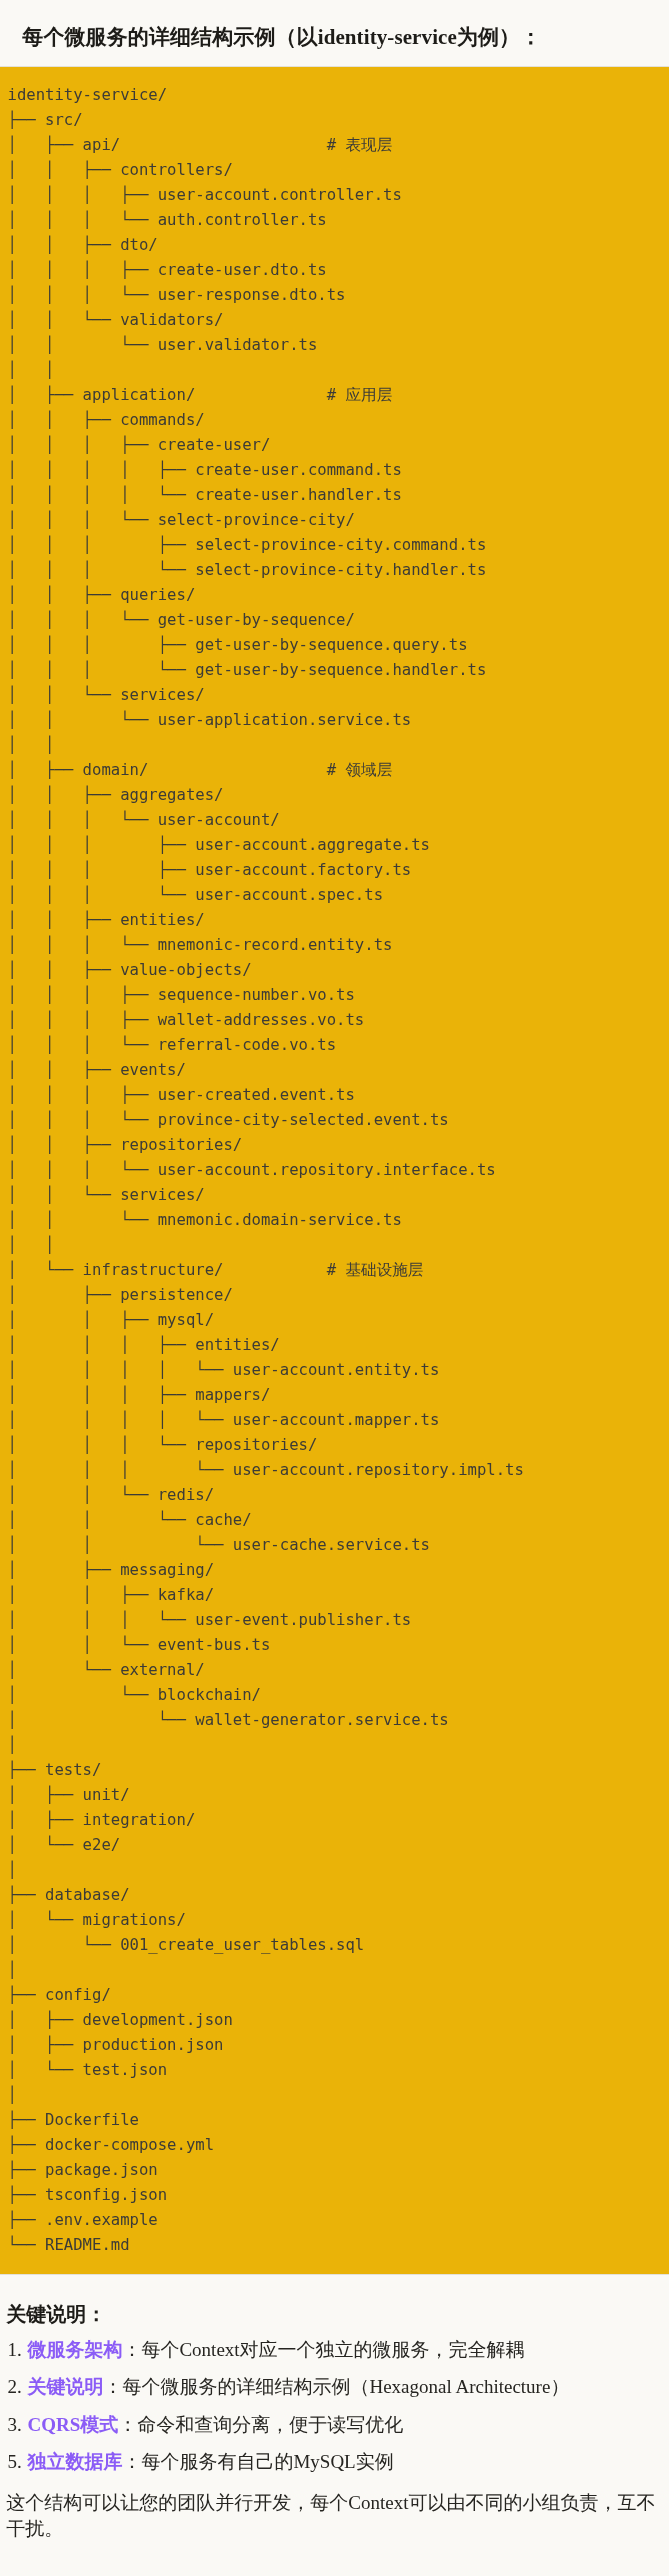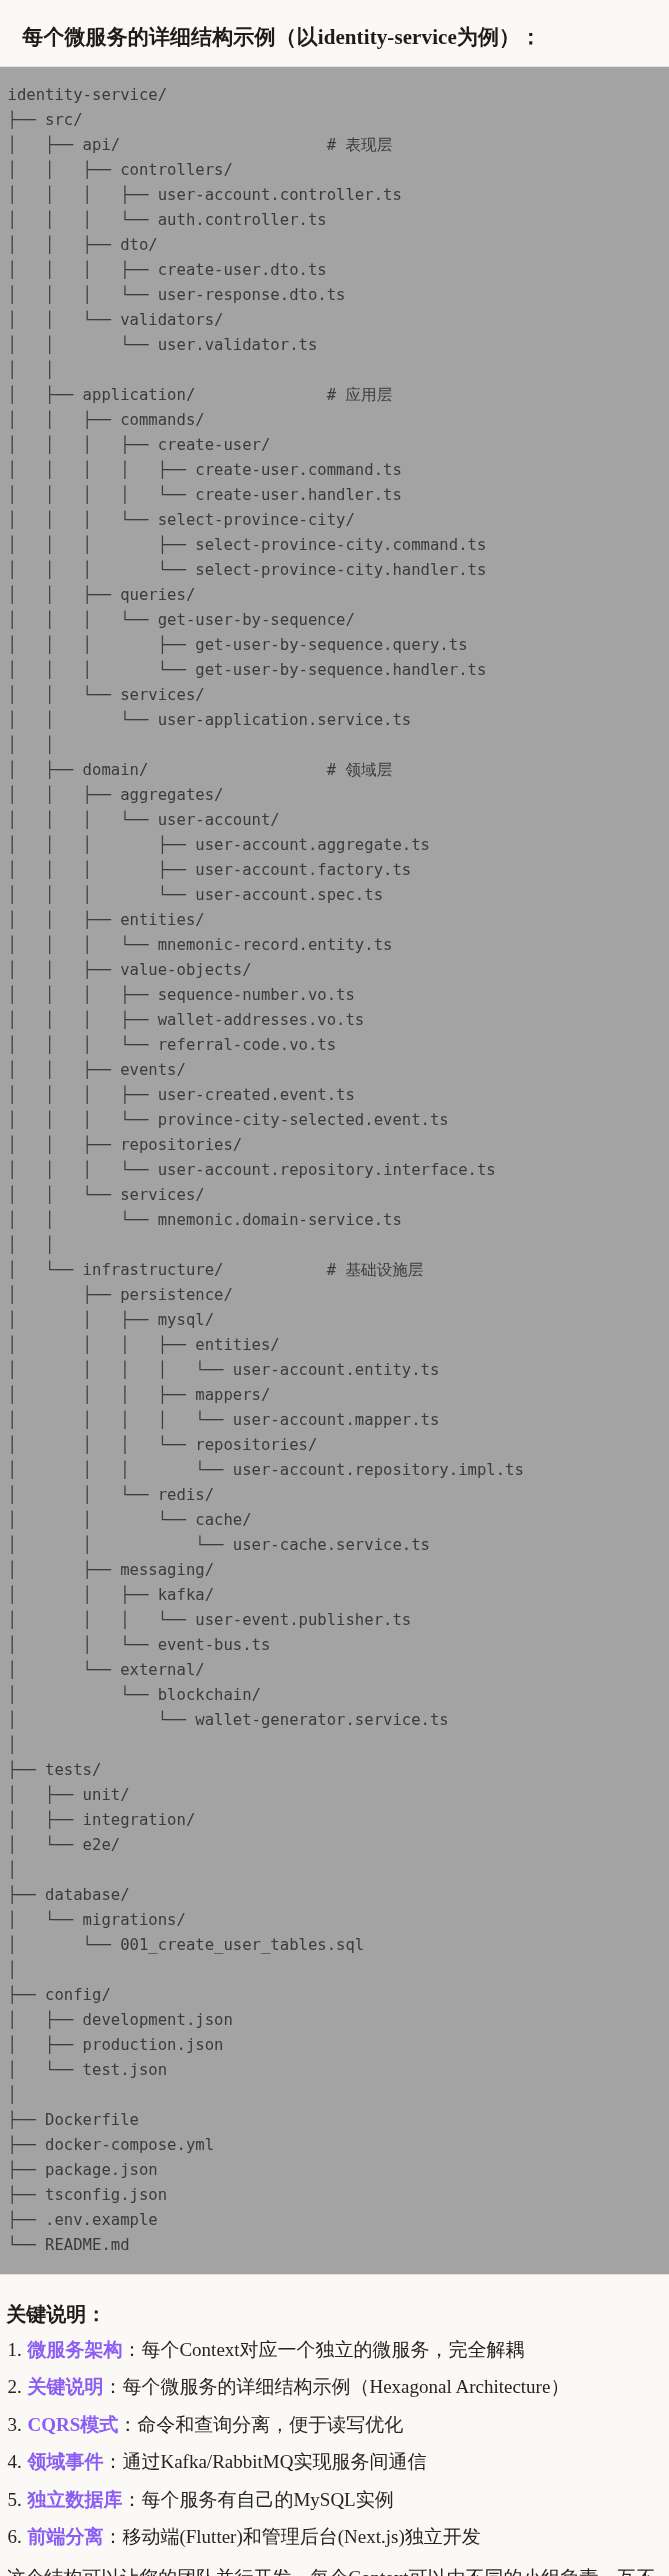--- a/index.html
+++ b/index.html
@@ -16,21 +16,21 @@
     padding: 7.5px 10px 0 6.3px;
     font-size: 21px;
     line-height: 1.28;
     font-weight: 700;
     color: #1d1c18;
     letter-spacing: 0.1px;
   }
 
   .code-block {
     margin-top: 13px;
-    background: #a3a3a3;
+    background: #eab308;
     border-top: 0.6px solid #e3e1d8;
     border-bottom: 0.6px solid #e3e1d8;
     padding: 15.6px 8.8px 15.6px 7.5px;
   }
   .code-block pre {
     margin: 0;
     font-family: "DejaVu Sans Mono", monospace;
     font-size: 15.6px;
     line-height: 25px;
     color: #3c3b37;
@@ -170,27 +170,21 @@
       <li>
         <span class="note-number">1.</span><span class="note-label">微服务架构</span><span class="note-text">：每个Context对应一个独立的微服务，完全解耦</span>
       </li>
       <li>
         <span class="note-number">2.</span><span class="note-label">关键说明</span><span class="note-text">：每个微服务的详细结构示例（Hexagonal Architecture）</span>
       </li>
       <li>
         <span class="note-number">3.</span><span class="note-label">CQRS模式</span><span class="note-text">：命令和查询分离，便于读写优化</span>
       </li>
       <li>
-        <span class="note-number">4.</span><span class="note-label">领域事件</span><span class="note-text">：通过Kafka/RabbitMQ实现服务间通信</span>
-      </li>
-      <li>
         <span class="note-number">5.</span><span class="note-label">独立数据库</span><span class="note-text">：每个服务有自己的MySQL实例</span>
-      </li>
-      <li>
-        <span class="note-number">6.</span><span class="note-label">前端分离</span><span class="note-text">：移动端(Flutter)和管理后台(Next.js)独立开发</span>
       </li>
     </ol>
 
     <p class="closing-paragraph">这个结构可以让您的团队并行开发，每个Context可以由不同的小组负责，互不干扰。</p>
   </div>
 
 </div>
 
 
 </body></html>

